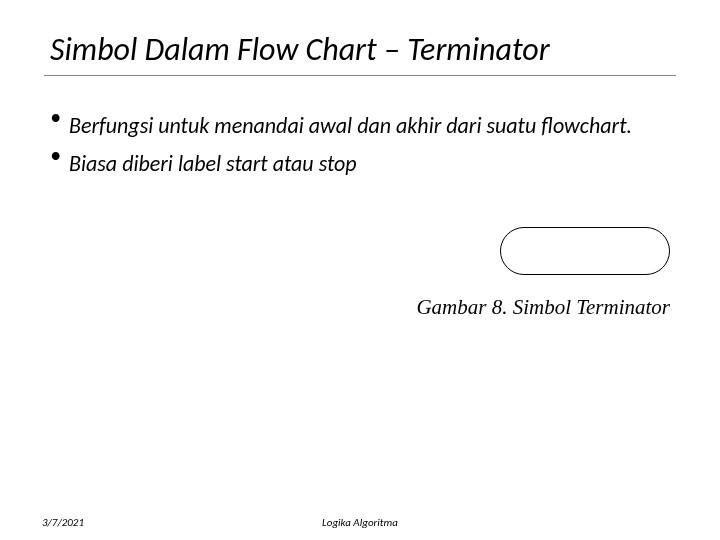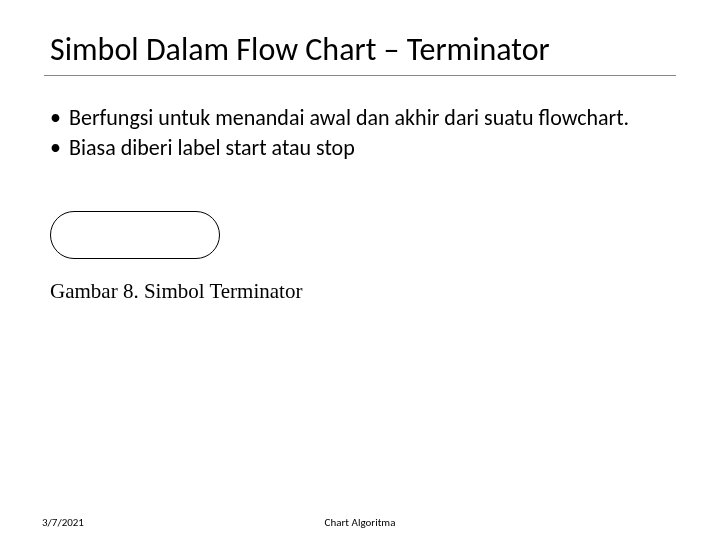--- a/index.html
+++ b/index.html
@@ -1,15 +1,15 @@
 <!DOCTYPE html>
 <html><head>
 <meta charset="utf-8">
 <style>
-  * { margin: 0; padding: 0; box-sizing: border-box; }
+  * { margin: 0; padding: 0; box-sizing: border-box; font-style: italic; }
   body {
     width: 720px;
     height: 540px;
     background: #ffffff;
     font-family: Calibri, "Segoe UI", Arial, sans-serif;
     position: relative;
     overflow: hidden;
   }
   .slide {
     padding: 30px 50px 0 50px;
@@ -37,24 +37,25 @@
     margin-bottom: 2px;
   }
   .dot {
     flex: 0 0 auto;
     margin-right: 8px;
     font-size: 22px;
     line-height: 1.25;
   }
   .bt {
     flex: 1 1 auto;
+    margin-top: 8px;
   }
   .figure-area {
     margin-top: 50px;
-    text-align: left;
+    text-align: right;
   }
   .terminator {
     display: inline-block;
     width: 170px;
     height: 48px;
     border: 1.5px solid #000;
     border-radius: 999px;
     background: #fff;
   }
   .caption {
@@ -103,14 +104,14 @@
   </div>
 
   <div class="figure-area">
     <div class="terminator"></div>
     <div class="caption">Gambar 8. Simbol Terminator</div>
   </div>
 </div>
 
 <div class="footer">
   <div class="footer-date">3/7/2021</div>
-  <div class="footer-center">Chart Algoritma</div>
+  <div class="footer-center">Logika Algoritma</div>
 </div>
 
 </body></html>

